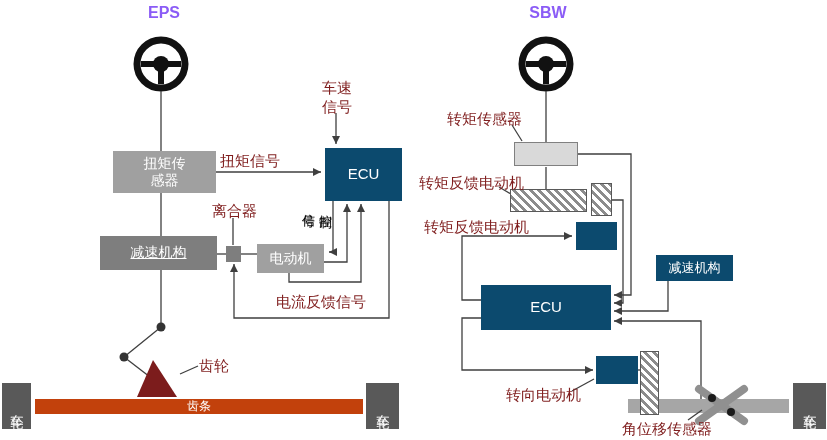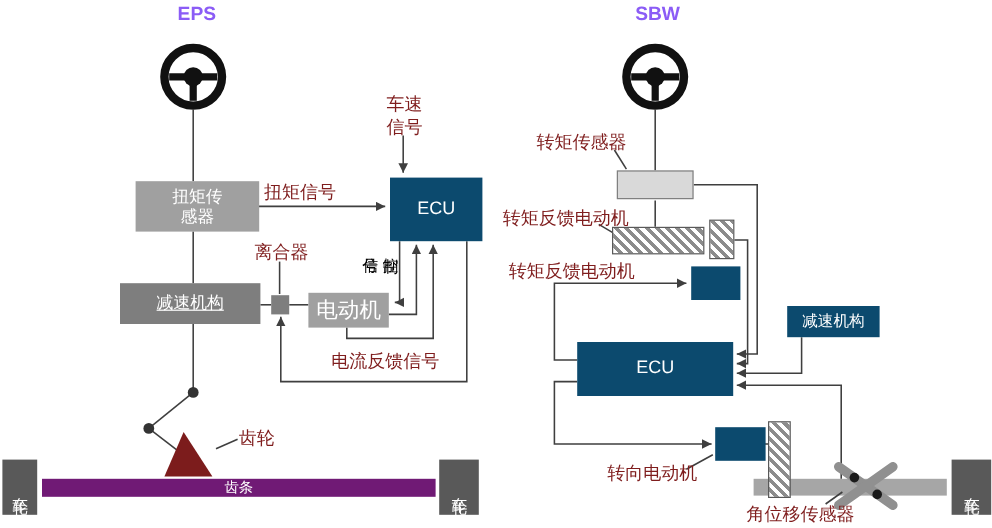--- a/index.html
+++ b/index.html
@@ -11,21 +11,21 @@
   .dark  { background:#0c4a6e; }
   .md    { background:#7e7e7e;text-decoration:underline; }
   .mid   { background:#a0a0a0; }
   .light { background:#d9d9d9; border:1px solid #808080; }
   .hatch { position:absolute; border:1px solid #595959;
            background:repeating-linear-gradient(45deg,#ffffff 0 3px,#8c8c8c 3px 6px); }
   .lbl  { position:absolute; font-size:15px; color:#7f1d1d; white-space:pre-line; line-height:1.25; }
   .vlbl { position:absolute; font-size:13px; color:#000; writing-mode:vertical-rl;
           text-orientation:upright; letter-spacing:1px; }
   .title { position:absolute; font-size:16px; font-weight:bold; color:#8b5cf6; text-align:center; }
-  .rackbar { position:absolute; background:#701a75; color:#fff; display:flex;
+  .rackbar { position:absolute; background:#c2410c; color:#fff; display:flex;
              align-items:center; justify-content:center; font-size:12px; }
   .wheel { position:absolute; background:#595959; color:#fff; display:flex;
            align-items:center; justify-content:center; font-size:13px; }
   .wheel span { writing-mode:vertical-rl; text-orientation:upright; letter-spacing:2px; }
 </style>
 </head>
 <body>
 
 <div class="canvas">
 
@@ -99,21 +99,21 @@
 
   <div class="title" style="left:138px;top:4px;width:52px">EPS</div>
 
   <div class="box mid" style="left:113px;top:151px;width:103px;height:42px;font-size:14px">扭矩传
 感器</div>
 
   <div class="box md" style="left:100px;top:236px;width:117px;height:34px;font-size:14px">减速机构</div>
 
   <div class="box dark" style="left:325px;top:148px;width:77px;height:53px;font-size:15px">ECU</div>
 
-  <div class="box mid" style="left:257px;top:244px;width:67px;height:29px;font-size:18px">电动机</div>
+  <div class="box mid" style="left:257px;top:244px;width:67px;height:29px;font-size:14px">电动机</div>
 
   <div class="box md" style="left:226px;top:246px;width:15px;height:16px"></div>
 
   <div class="rackbar" style="left:35px;top:399px;width:328px;height:15px">齿条</div>
 
   <div class="wheel" style="left:2px;top:383px;width:29px;height:46px">
     <span>车轮</span>
   </div>
   <div class="wheel" style="left:366px;top:383px;width:33px;height:46px">
     <span>车轮</span>

